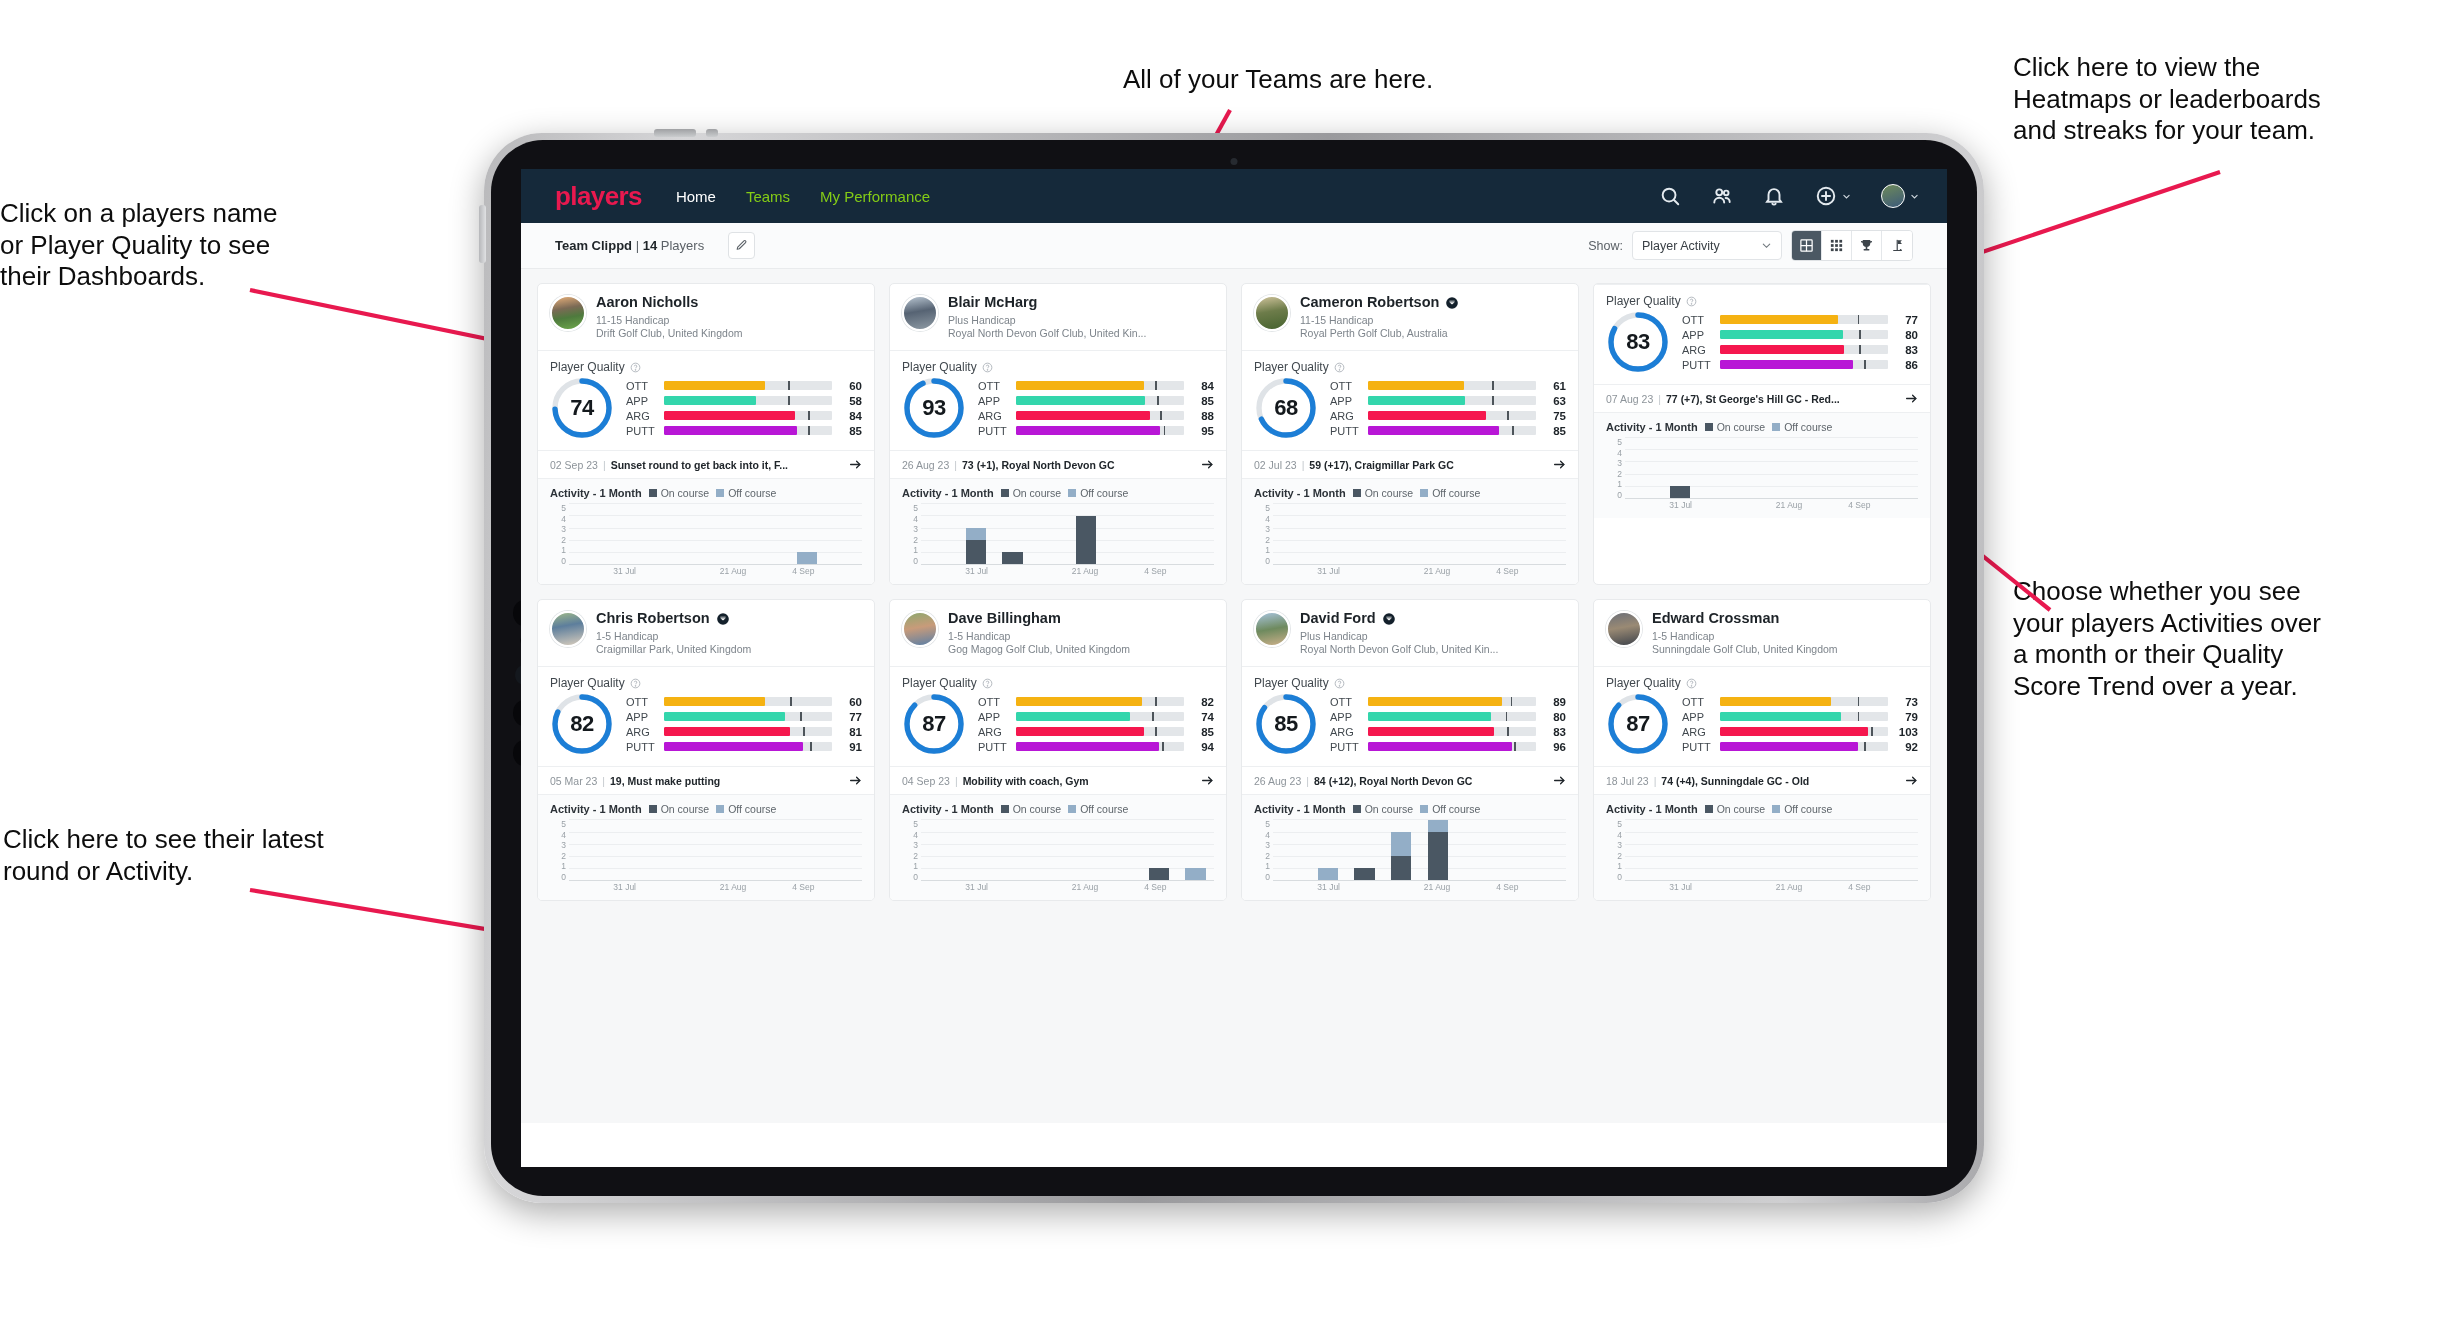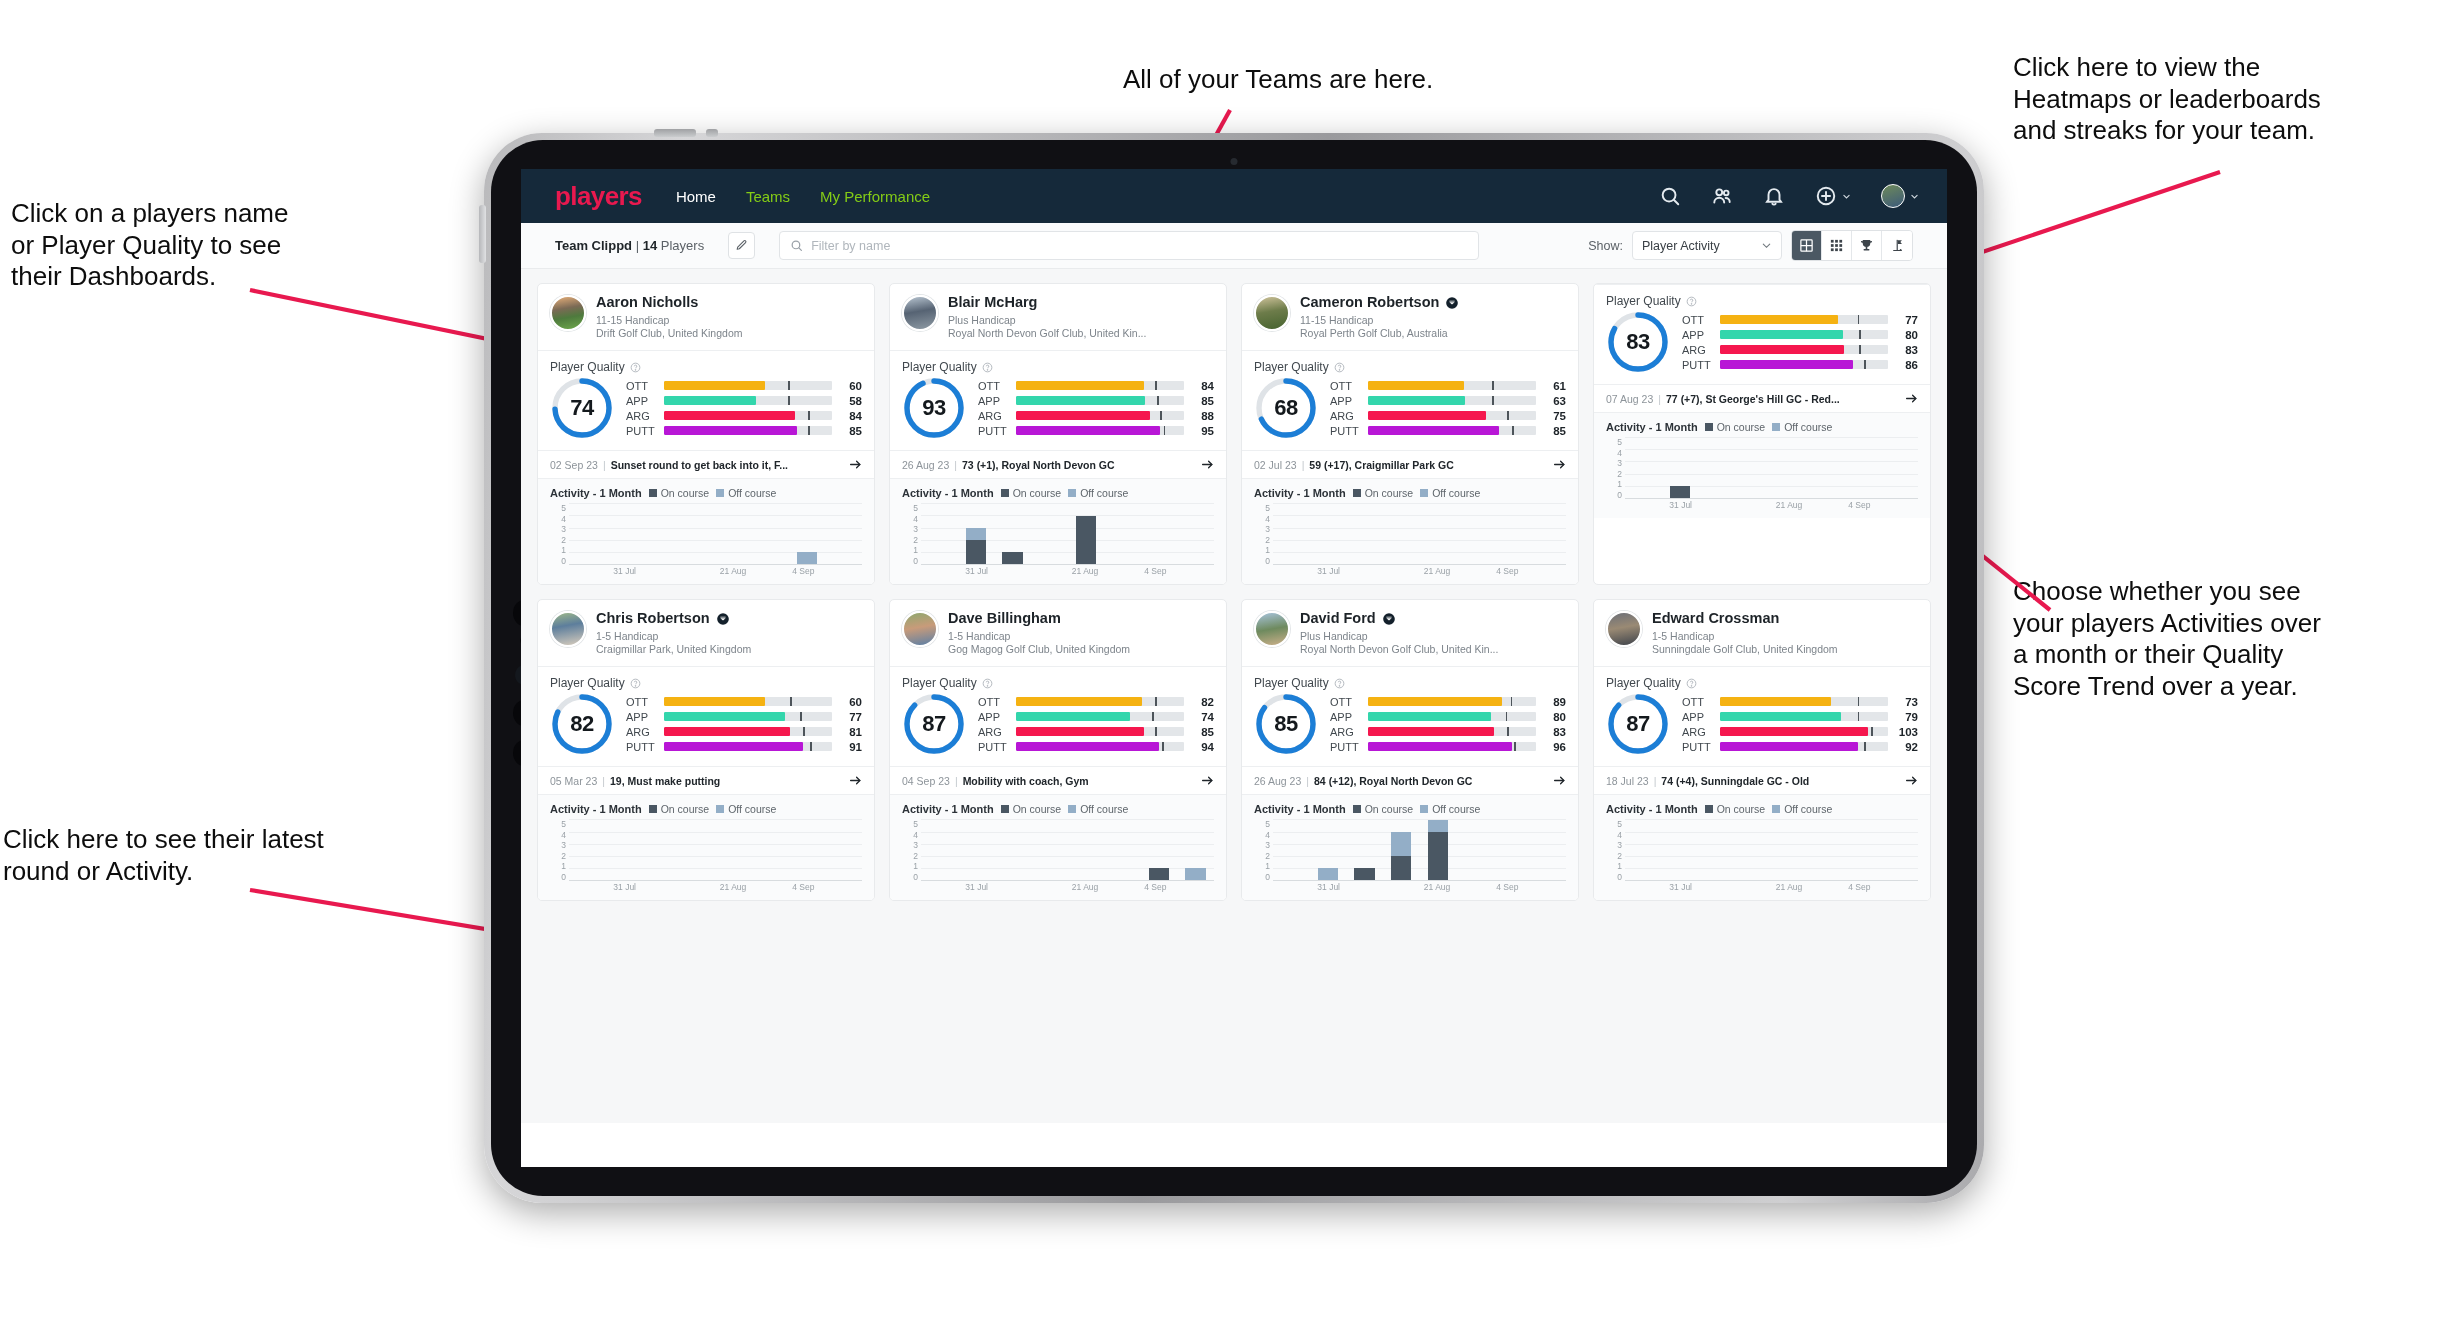--- a/index.html
+++ b/index.html
@@ -15,21 +15,21 @@
   .anno {
     position: absolute;
     font-size: 26px;
     line-height: 1.22;
     color: #0d0d0d;
     font-family: "Liberation Sans", sans-serif;
     white-space: pre-line;
   }
   .anno-top      { left: 1123px; top: 64px; }
   .anno-topright { left: 2013px; top: 52px; }
-  .anno-left     { left: 11px;    top: 198px; }
+  .anno-left     { left: 0;    top: 198px; }
   .anno-right    { left: 2013px; top: 576px; }
   .anno-bottomleft { left: 3px;  top: 824px; }
 
   svg.arrows {
     position: absolute; left: 0; top: 0;
     width: 2452px; height: 1319px;
     pointer-events: none;
   }
 
   
@@ -342,27 +342,20 @@
       <div class="teamlabel">
         <b>Team Clippd</b>
         <span>|</span>
         <b>14</b>
         <span>Players</span>
       </div>
       <div class="pencil-btn">
         <svg viewBox="0 0 24 24" fill="none" stroke="currentColor" stroke-width="2" stroke-linecap="round" stroke-linejoin="round">
             <path d="M16.5 3.5a2.1 2.1 0 0 1 3 3L8 18l-4 1 1-4 11.5-11.5z"></path>
           </svg>
-      </div>
-      <div class="searchbox">
-        <svg viewBox="0 0 24 24" fill="none" stroke="currentColor" stroke-width="2.3" stroke-linecap="round">
-            <circle cx="11" cy="11" r="7"></circle>
-            <line x1="16.4" y1="16.4" x2="21" y2="21"></line>
-          </svg>
-        <input placeholder="Filter by name" style="">
       </div>
       <div class="show-wrap">
         <div class="show-label">Show:</div>
         <div class="show-select">
           <span>Player Activity</span>
           <svg viewBox="0 0 24 24" fill="none" stroke="currentColor" stroke-width="2.4" stroke-linecap="round">
               <polyline points="5,9 12,16 19,9"></polyline>
             </svg>
         </div>
         <div class="viewgroup">

